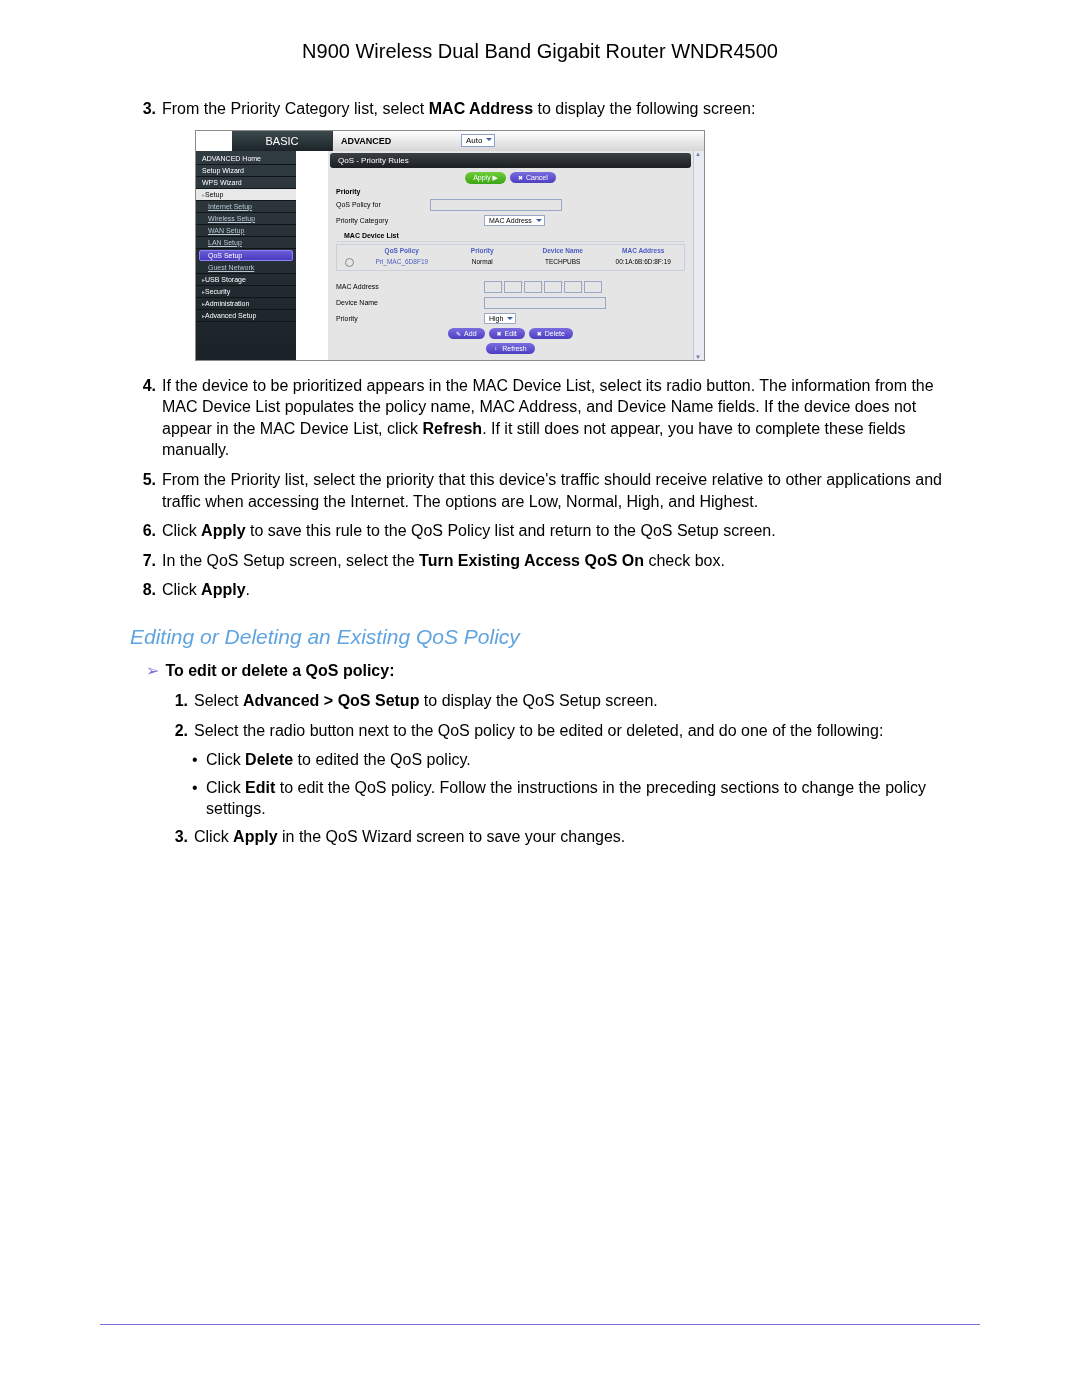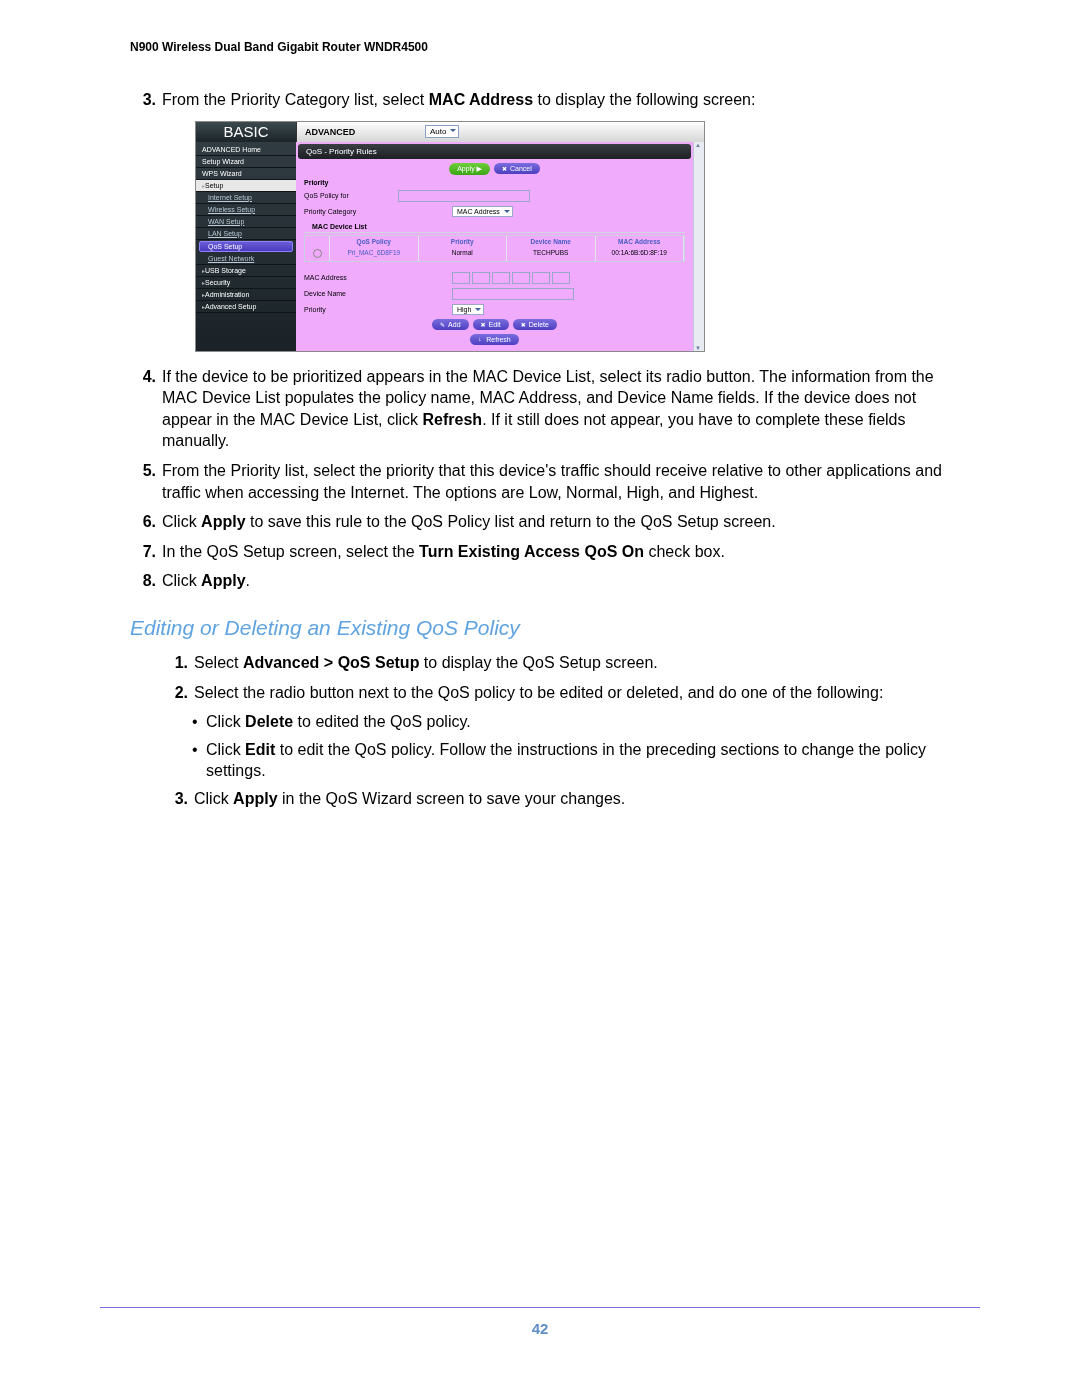--- a/index.html
+++ b/index.html
@@ -1,38 +1,38 @@
 <!DOCTYPE html>
 <html><head>
 <meta charset="utf-8">
 <style>
   html,body{margin:0;padding:0;background:#fff;}
   body{width:1080px;min-height:1397px;position:relative;font-family:Arial,Helvetica,sans-serif;color:#000;}
   .page{padding:40px 130px 0 130px;}
-  .hdr{text-align:left;font-weight:bold;font-size:12px;margin-bottom:35px;}
+  .hdr{text-align:center;font-weight:normal;font-size:20px;margin-bottom:35px;}
   .ol{margin:0;padding:0;}
   .li{display:flex;margin:0 0 8px 0;font-size:16px;line-height:1.35;}
   .li .num{width:26px;flex:0 0 26px;text-align:right;font-weight:bold;padding-right:6px;}
   .li .txt{flex:1;}
   .bold{font-weight:bold;}
   
   .ui{margin:10px 0 14px 65px;width:508px;border:1px solid #8a8a8a;font-size:8px;}
   .ui-top{display:flex;height:20px;}
-  .tab-basic{flex:0 0 100px;background:linear-gradient(#3c4a4e,#1b2428);color:#fff;display:flex;align-items:center;justify-content:center;font-size:15px;border-right:1px solid #333;}
+  .tab-basic{flex:0 0 100px;background:linear-gradient(#3c4a4e,#1b2428);color:#fff;display:flex;align-items:center;justify-content:center;font-size:11px;border-right:1px solid #333;margin-left:36px;}
   .tab-adv{flex:0 0 120px;background:linear-gradient(#fefefe,#d6d6d6);display:flex;align-items:center;font-weight:bold;padding-left:8px;font-size:9px;}
   .tab-sp{flex:1;background:linear-gradient(#fefefe,#d6d6d6);display:flex;align-items:center;justify-content:flex-start;padding-right:6px;}
   .tab-sp .sel{background:#fff;border:1px solid #8aa0c8;font-size:8px;padding:1px 12px 1px 4px;position:relative;}
   .tab-sp .sel:after{content:"";position:absolute;right:2px;top:3px;border:3px solid transparent;border-top-color:#4060a0;}
   .ui-body{display:flex;}
   .nav{width:100px;background:linear-gradient(#313c42,#1a2227);color:#fff;padding:2px 0 6px 0;font-size:7px;}
   .nav div{padding:2px 6px;border-bottom:1px solid #0e1418;cursor:default;}
   .nav .sub{padding-left:12px;color:#b8c8d4;text-decoration:underline;}
   .nav .active{background:linear-gradient(#6a5bd6,#4a3bc0);border:1px solid #8f82ff;border-radius:2px;margin:1px 3px;padding:1px 8px;}
   .nav .arrow:before{content:"\25B8 ";font-size:6px;color:#aaa;}
-  .pane{flex:1;background:#f0abfc;}
+  .pane{flex:1;background:#e5e5e5;margin-left:32px;}
   .pane-hdr{background:linear-gradient(#3a3f44,#1c2024);color:#fff;font-size:8px;padding:3px 8px;border-radius:3px;margin:2px;}
   .pane-row{display:flex;align-items:center;gap:4px;padding:2px 8px;font-size:7px;}
   .pill{border-radius:8px;color:#fff;font-size:7px;padding:2px 8px;display:inline-flex;align-items:center;gap:3px;}
   .pill.green{background:linear-gradient(#6fce3a,#3aa514);}
   .pill.purple{background:linear-gradient(#7a6de0,#4d3fc0);}
   .pill.purple:before{content:"\2716";font-size:6px;}
   .pill.ic-add:before{content:"\270E";font-size:6px;}
   .pill.ic-ref:before{content:"\2193";font-size:6px;margin-right:2px;}
   .center{justify-content:center;}
   .thin-input{border:1px solid #9aa7c8;height:10px;}
@@ -188,20 +188,21 @@
       <div class="num">7.</div>
       <div class="txt"><span>In the QoS Setup screen, select the </span><span class="bold">Turn Existing Access QoS On</span><span> check box.</span></div>
     </div>
     <div class="li">
       <div class="num">8.</div>
       <div class="txt"><span>Click </span><span class="bold">Apply</span><span>.</span></div>
     </div>
   </div>
 
   <div class="h2">Editing or Deleting an Existing QoS Policy</div>
+  <div class="subh"><span class="tri">➢</span><span class="bold">To edit or delete a QoS policy:</span></div>
 
   <div class="ol" style="padding-left:32px;">
     <div class="li">
       <div class="num">1.</div>
       <div class="txt"><span>Select </span><span class="bold">Advanced &gt; QoS Setup</span><span> to display the QoS Setup screen.</span></div>
     </div>
     <div class="li">
       <div class="num">2.</div>
       <div class="txt">Select the radio button next to the QoS policy to be edited or deleted, and do one of the following:</div>
     </div>
@@ -215,14 +216,13 @@
     </div>
     <div class="li">
       <div class="num">3.</div>
       <div class="txt"><span>Click </span><span class="bold">Apply</span><span> in the QoS Wizard screen to save your changes.</span></div>
     </div>
   </div>
 </div>
 
 <div class="footer">
   <div class="line"></div>
-  <div class="pg">42</div>
 </div>
 
 </body></html>

